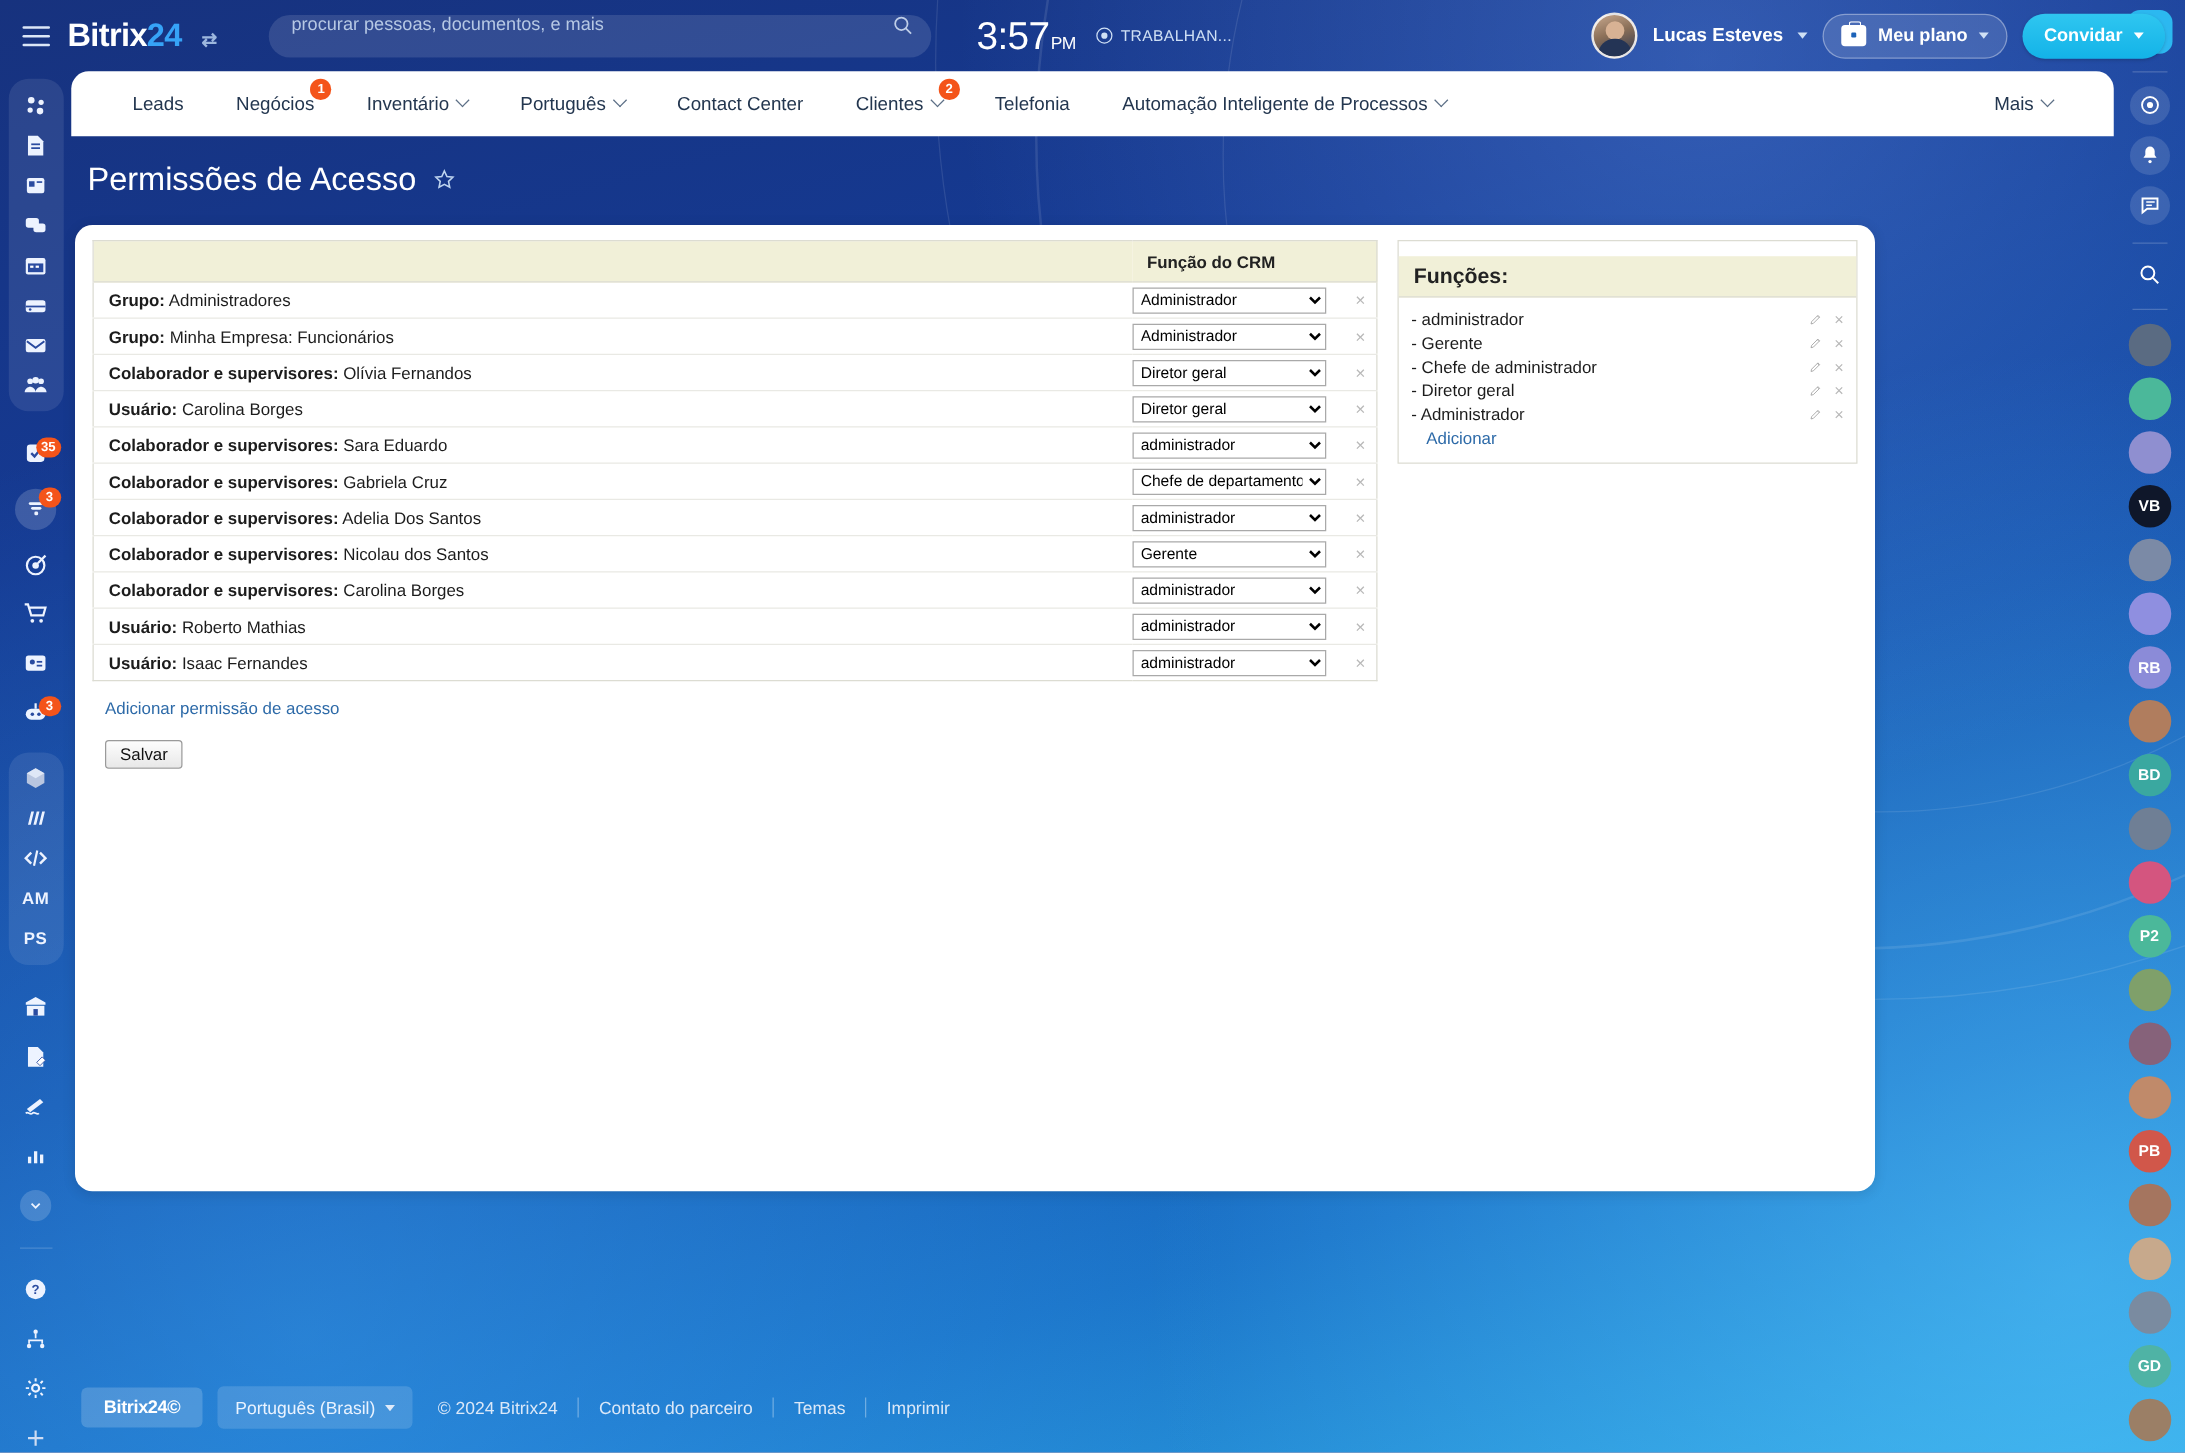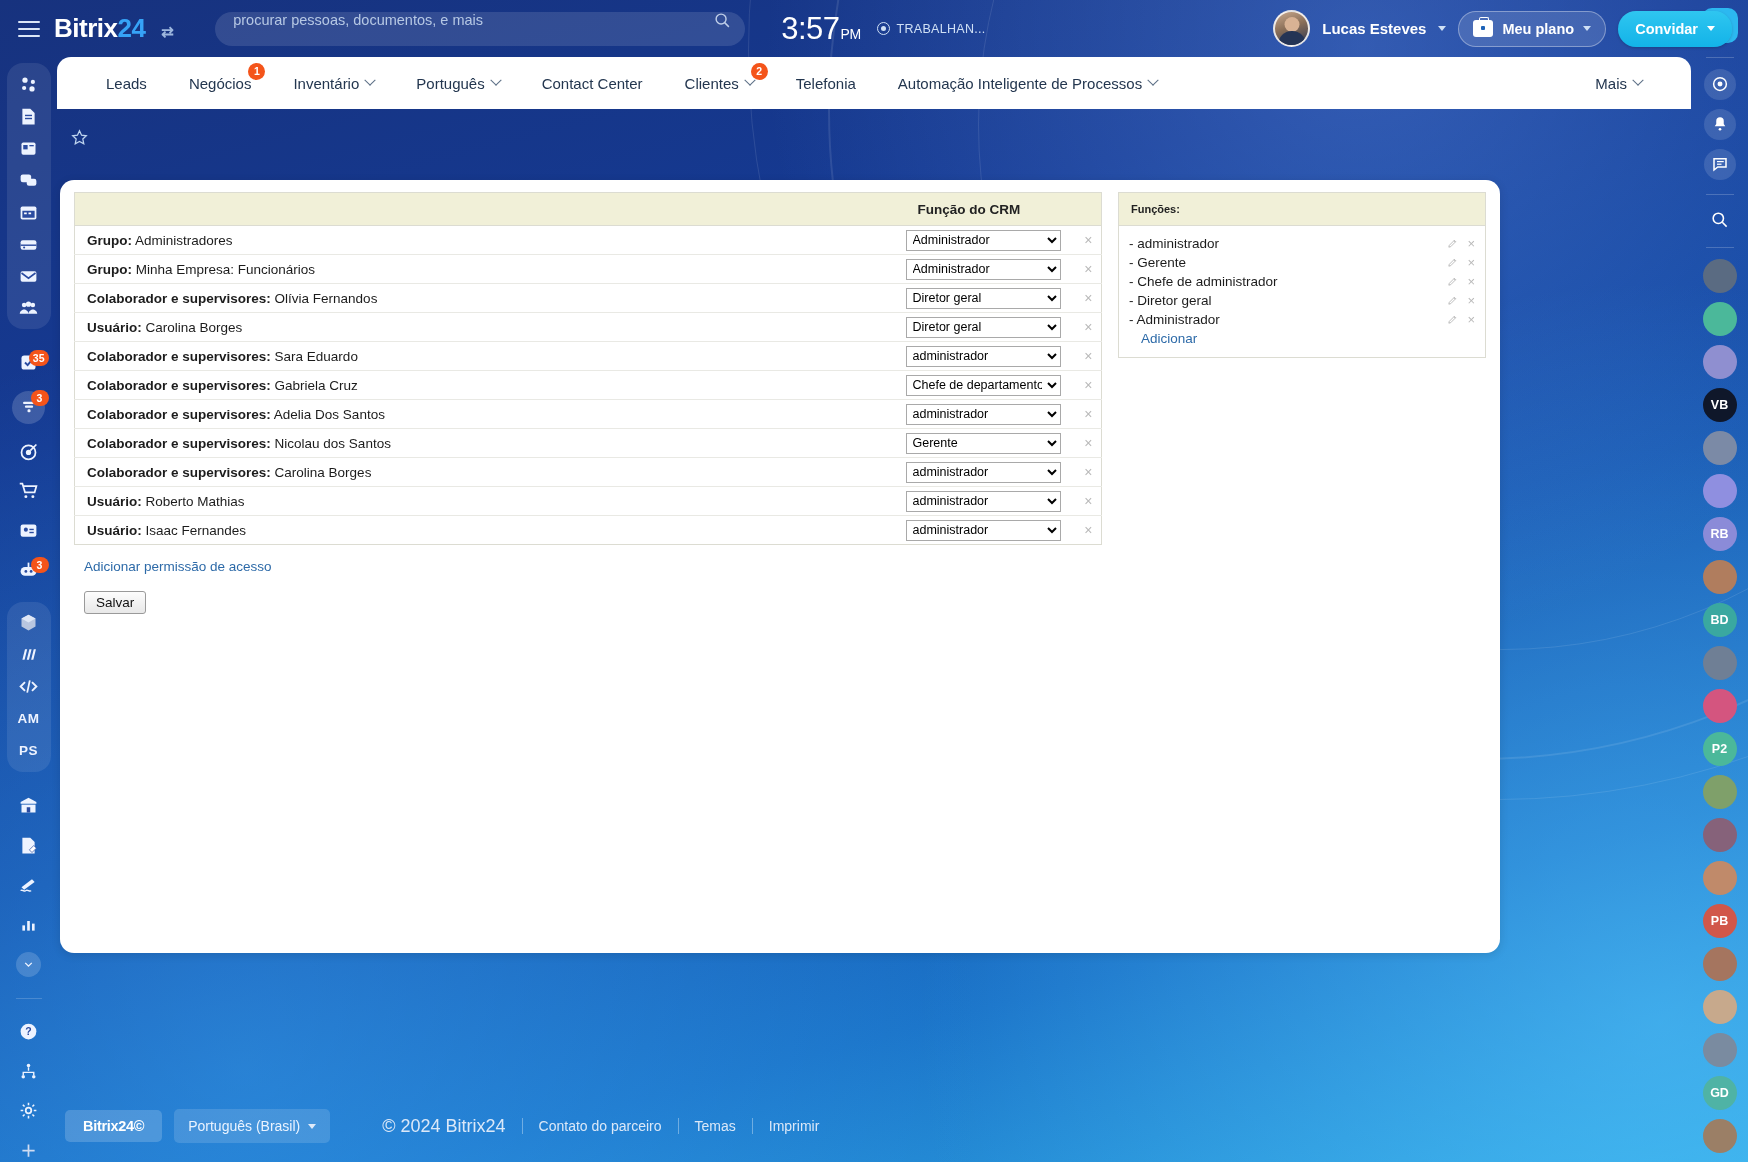--- a/index.html
+++ b/index.html
@@ -251,22 +251,23 @@
     background: linear-gradient(180deg,#fdfdfd 0%,#e8e8e8 100%);
     color: #111; cursor: pointer;
   }
 
   
   .roles-panel {
     width: 370px; border: 1px solid #dcdcd2; background: #fff;
   }
   .roles-head {
     background: #f1f0d8; height: 33px; display: flex; align-items: center;
-    padding: 0 12px; font-size: 11px; font-weight: bold; color: #222;
+    padding: 0 12px; font-size: 17px; font-weight: bold; color: #222;
     border-bottom: 1px solid #dcdcd2;
+    margin-top: 12px;
   }
   .roles-body { padding: 8px 10px 10px 10px; }
   .role-row {
     display: flex; align-items: center; height: 19px; font-size: 13.5px; color: #1c1c1c;
   }
   .role-row .rname { flex: 1; }
   .role-acts { display: flex; gap: 9px; align-items: center; }
   .pencil { width: 11px; height: 11px; stroke: #9a9a9a; fill: none; stroke-width: 1.4; cursor: pointer; }
   .rx { color: #b9b9b9; font-size: 13px; cursor: pointer; line-height: 1; }
   .role-add { color: #2d6aa8; font-size: 13.5px; margin-left: 12px; margin-top: 2px; cursor: pointer; display: inline-block; }
@@ -280,21 +281,21 @@
     background: rgba(255,255,255,0.18); color: #fff; font-weight: bold;
     font-size: 14.5px; padding: 8px 18px; border-radius: 5px; cursor: pointer;
     letter-spacing: -0.3px;
   }
   .f-lang {
     background: rgba(255,255,255,0.14); color: #eaf3ff; font-size: 14px;
     padding: 9px 14px; border-radius: 5px; cursor: pointer;
     display: flex; align-items: center; gap: 8px;
   }
   .f-lang .caret2 { border-left: 4px solid transparent; border-right: 4px solid transparent; border-top: 5px solid #dfeaf9; }
-  .f-txt { color: #dbe8f8; font-size: 18px; margin-left: 32px; }
+  .f-txt { color: #dbe8f8; font-size: 14px; }
   .f-link { color: #dbe8f8; font-size: 14px; cursor: pointer; }
   .f-div { width: 1px; height: 16px; background: rgba(255,255,255,0.35); }
   .f-grp { display: flex; align-items: center; gap: 16px; margin-left: 8px; }
 </style>
 </head>
 <body>
 
 <div class="bg">
   <div class="bg-arc arc1"></div>
   <div class="bg-arc arc2"></div>
@@ -648,20 +649,21 @@
         <span class="chev"></span>
       </div>
     </div>
   <div class="nav-item nav-right">
     <span>Mais</span>
     <span class="chev"></span>
   </div>
 </div>
 
 <div class="pagetitle">
+  <span>Permissões de Acesso</span>
   <svg class="star" viewBox="0 0 24 24">
     <path d="M12 3.5l2.6 5.6 6 .7-4.4 4.2 1.2 6-5.4-3-5.4 3 1.2-6L3.4 9.8l6-.7z"></path>
   </svg>
 </div>
 
 <div class="card">
   <div class="card-inner">
     <div>
       <table class="perm">
         <thead>

